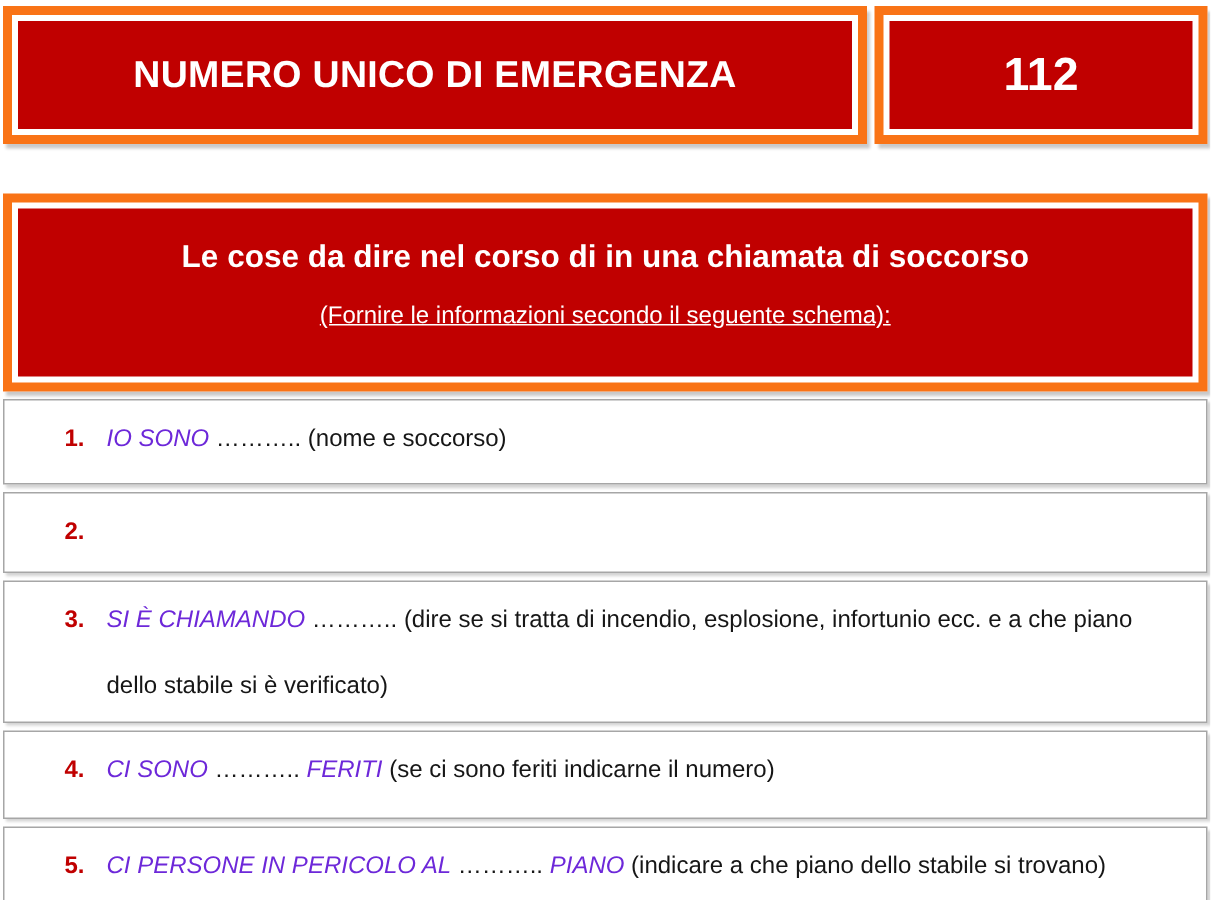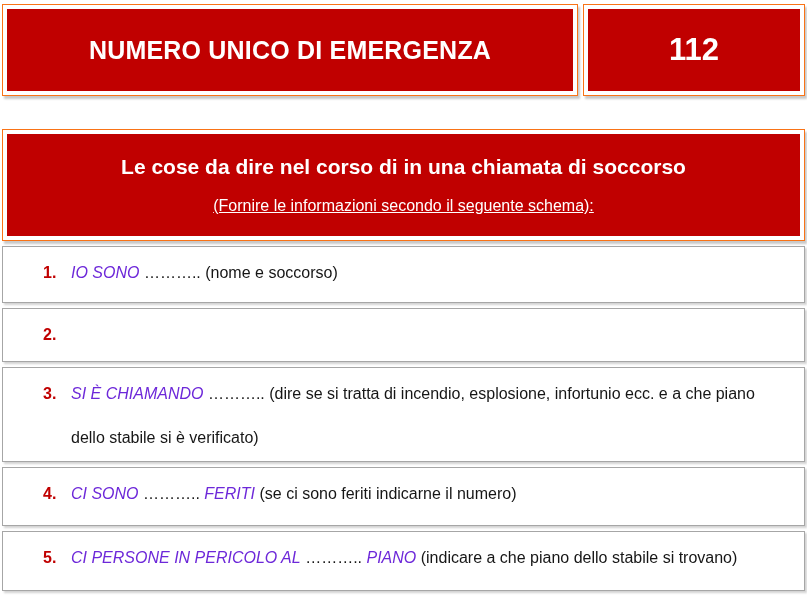--- a/index.html
+++ b/index.html
@@ -11,21 +11,21 @@
   .page {
     position: relative;
     width: 807px;
     height: 600px;
     background: #ffffff;
     overflow: hidden;
   }
   
   .panel {
     box-sizing: border-box;
-    border: 1px solid #f97316;
+    border: 6px solid #f97316;
     background: #ffffff;
     padding: 4px;
     box-shadow: 2px 3px 2px #c9c9c9;
   }
   .red-fill {
     width: 100%;
     height: 100%;
     background: var(--red, #c00000);
     color: #ffffff;
     display: flex;
@@ -48,21 +48,21 @@
     letter-spacing: 0.2px;
     white-space: nowrap;
   }
   .banner-number-text {
     font-size: 31px;
     font-weight: bold;
   }
   
   .callout {
     margin: 33px 2px 0 2px;
-    height: 112px;
+    height: 132px;
   }
   .callout .red-fill {
     flex-direction: column;
     justify-content: flex-start;
   }
   .callout-title {
     font-size: 21px;
     font-weight: bold;
     margin-top: 21px;
     white-space: nowrap;

